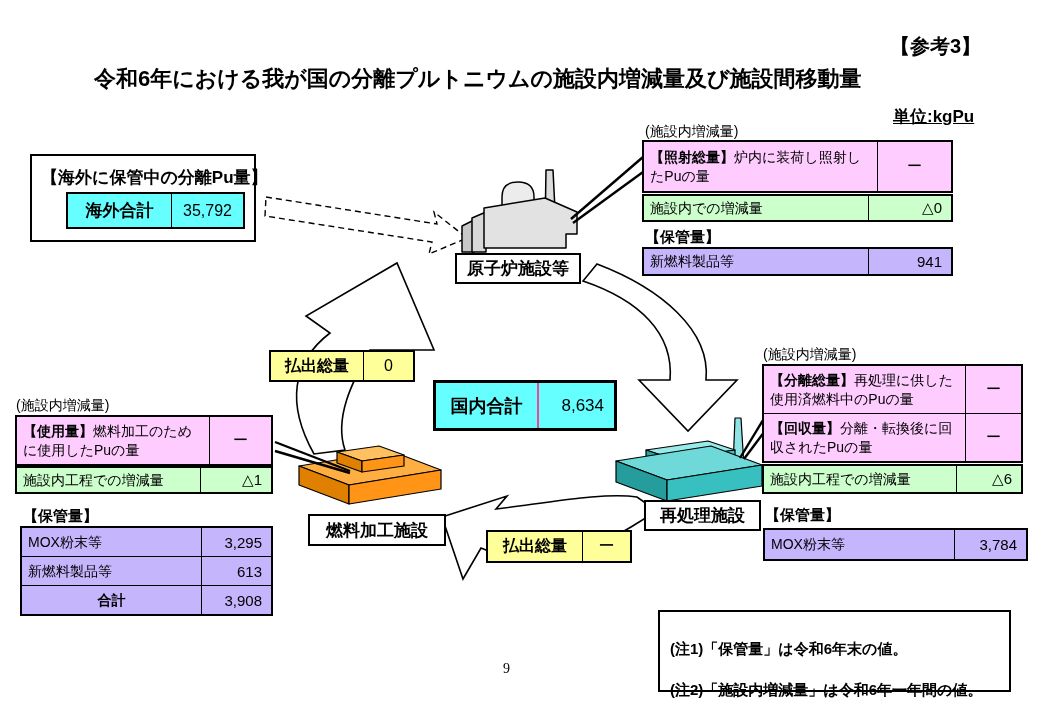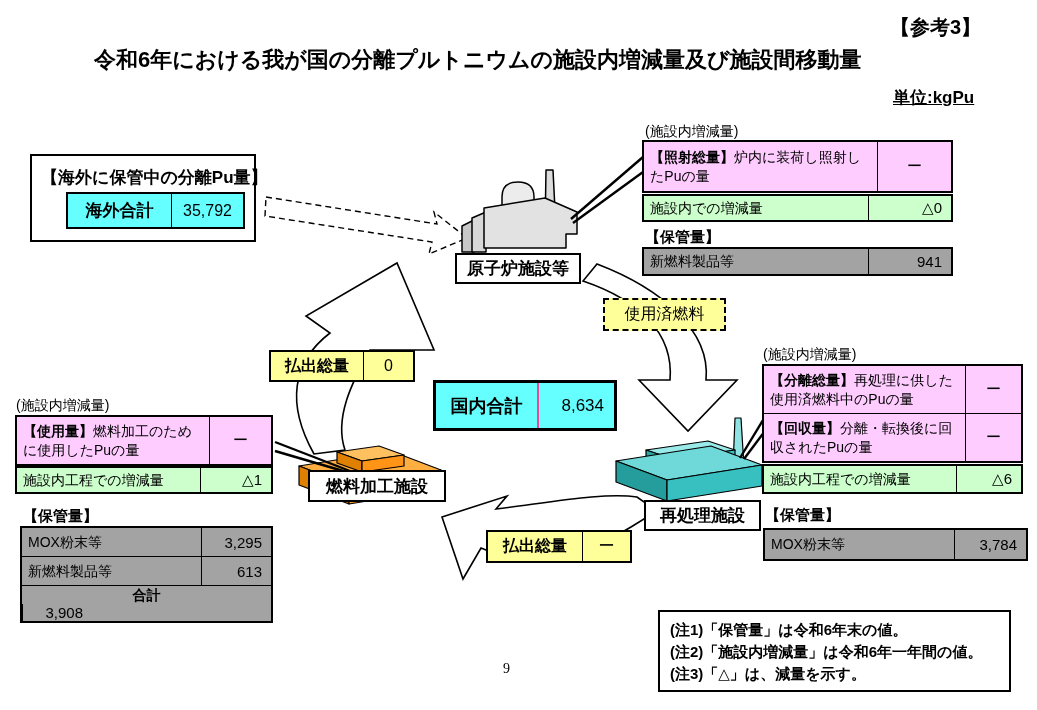--- a/index.html
+++ b/index.html
@@ -3,35 +3,35 @@
 <meta charset="utf-8">
 <style>
   html,body{margin:0;padding:0;background:#fff;}
   #canvas{
     position:relative;width:1037px;height:710px;background:#ffffff;
     font-family:"Liberation Sans","DejaVu Sans",sans-serif;color:#000;
     overflow:hidden;
   }
   .abs{position:absolute;box-sizing:border-box;}
   .b{font-weight:bold;}
-  .nowrap{white-space:nowrap;}
+  .nowrap{white-space:nowrap;margin-top:19px;}
   
   .cap{font-size:14px;white-space:nowrap;}
   .cap-b{font-size:15px;font-weight:bold;white-space:nowrap;}
   
   .tbl{border:2.5px solid #000;background:#fff;}
   .row{display:flex;align-items:stretch;border-top:1.5px solid #000;}
   .row:first-child{border-top:none;}
   .lbl{flex:1;padding:0 6px;font-size:14px;line-height:1.32;display:flex;flex-wrap:wrap;align-content:center;}
   .val{border-left:1.5px solid #000;display:flex;align-items:center;font-size:15px;}
   .val.right{justify-content:flex-end;padding-right:9px;}
   .val.center{justify-content:center;}
   .pink{background:#FFCCFF;}
   .green{background:#CCFFCC;}
-  .lav{background:#a3a3a3;}
+  .lav{background:#c4b5fd;}
   
   .fac{border:2px solid #000;background:#fff;display:flex;align-items:center;justify-content:center;
        font-size:17px;font-weight:bold;white-space:nowrap;}
   
   .ship{display:flex;border:2.5px solid #000;background:#FFFF99;align-items:stretch;}
   .ship .slbl{display:flex;align-items:center;justify-content:center;font-weight:bold;font-size:16px;font-family:Liberation Mono, monospace;}
   .ship .sval{border-left:1.5px solid #000;flex:1;display:flex;align-items:center;justify-content:center;font-size:16px;}
   
   .total{display:flex;border:3px solid #000;background:#66FFFF;align-items:stretch;}
   .total .tlbl{display:flex;align-items:center;justify-content:center;font-weight:bold;}
@@ -123,21 +123,20 @@
     </div>
   </div>
   <div class="abs cap-b layer2" style="left:645px;top:228px;">【保管量】</div>
   <div class="abs tbl lav layer2" style="left:642px;top:247px;width:311px;">
     <div class="row" style="min-height:25px;">
       <div class="lbl">新燃料製品等</div>
       <div class="val right" style="width:73px;">941</div>
     </div>
   </div>
 
-  <div class="abs layer2" style="left:603px;top:298px;width:123px;height:33px;border:2.5px dashed #000;background:#FFFF99;display:flex;align-items:center;justify-content:center;font-size:16px;">使用済燃料</div>
 
   <div class="abs ship layer2" style="left:269px;top:350px;width:146px;height:32px;">
     <div class="slbl" style="width:92px;">払出総量</div>
     <div class="sval">0</div>
   </div>
   <div class="abs ship layer2" style="left:486px;top:530px;width:146px;height:33px;">
     <div class="slbl" style="width:94px;">払出総量</div>
     <div class="sval">ー</div>
   </div>
 
@@ -190,32 +189,32 @@
         </div>
       <div class="val center" style="width:61px;">ー</div>
     </div>
   </div>
   <div class="abs tbl green layer2" style="left:15px;top:466px;width:258px;">
     <div class="row" style="min-height:24px;">
       <div class="lbl">施設内工程での増減量</div>
       <div class="val right" style="width:61px;">△1</div>
     </div>
   </div>
-  <div class="abs fac layer2" style="left:308px;top:470px;width:138px;height:32px;">燃料加工施設</div>
+  <div class="abs fac layer2" style="left:308px;top:514px;width:138px;height:32px;">燃料加工施設</div>
   <div class="abs cap-b layer2" style="left:23px;top:507px;">【保管量】</div>
   <div class="abs tbl lav layer2" style="left:20px;top:526px;width:253px;">
     <div class="row" style="min-height:28px;">
       <div class="lbl">MOX粉末等</div>
       <div class="val right" style="width:60px;">3,295</div>
     </div>
     <div class="row" style="min-height:28px;">
       <div class="lbl">新燃料製品等</div>
       <div class="val right" style="width:60px;">613</div>
     </div>
-    <div class="row" style="min-height:28px;flex-direction:column;">
+    <div class="row" style="min-height:28px;">
       <div class="lbl b" style="justify-content:center;">合計</div>
       <div class="val right" style="width:60px;">3,908</div>
     </div>
   </div>
 
   <div class="abs layer2" style="left:658px;top:610px;width:353px;height:82px;border:2px solid #000;background:#fff;padding:7px 10px;box-sizing:border-box;">
     <div class="b nowrap" style="font-size:15px;line-height:1.45;">(注1)「保管量」は令和6年末の値。</div>
     <div class="b nowrap" style="font-size:15px;line-height:1.45;">(注2)「施設内増減量」は令和6年一年間の値。</div>
     <div class="b nowrap" style="font-size:15px;line-height:1.45;">(注3)「△」は、減量を示す。</div>
   </div>

